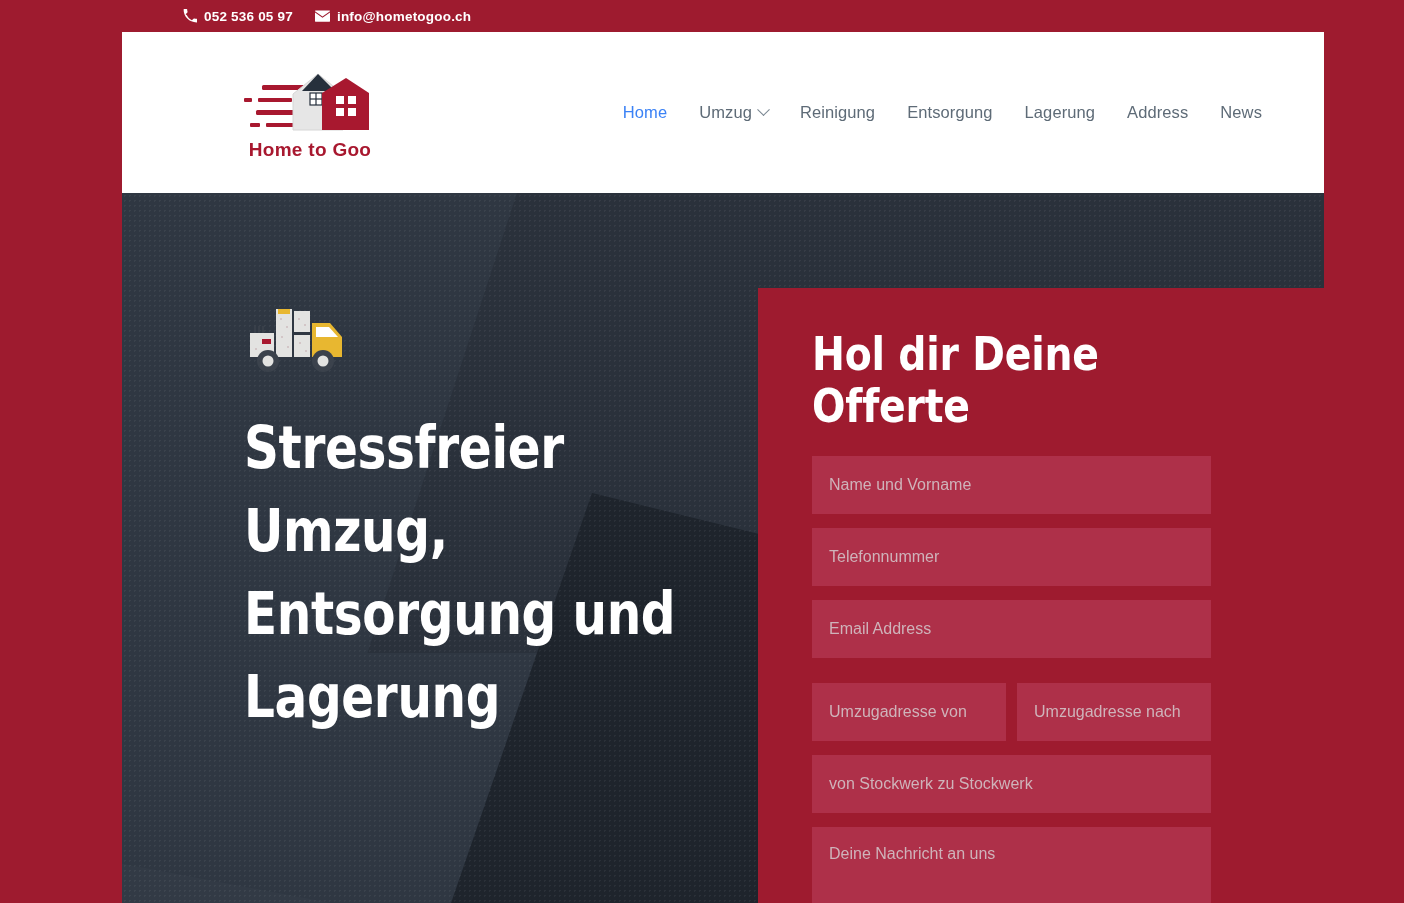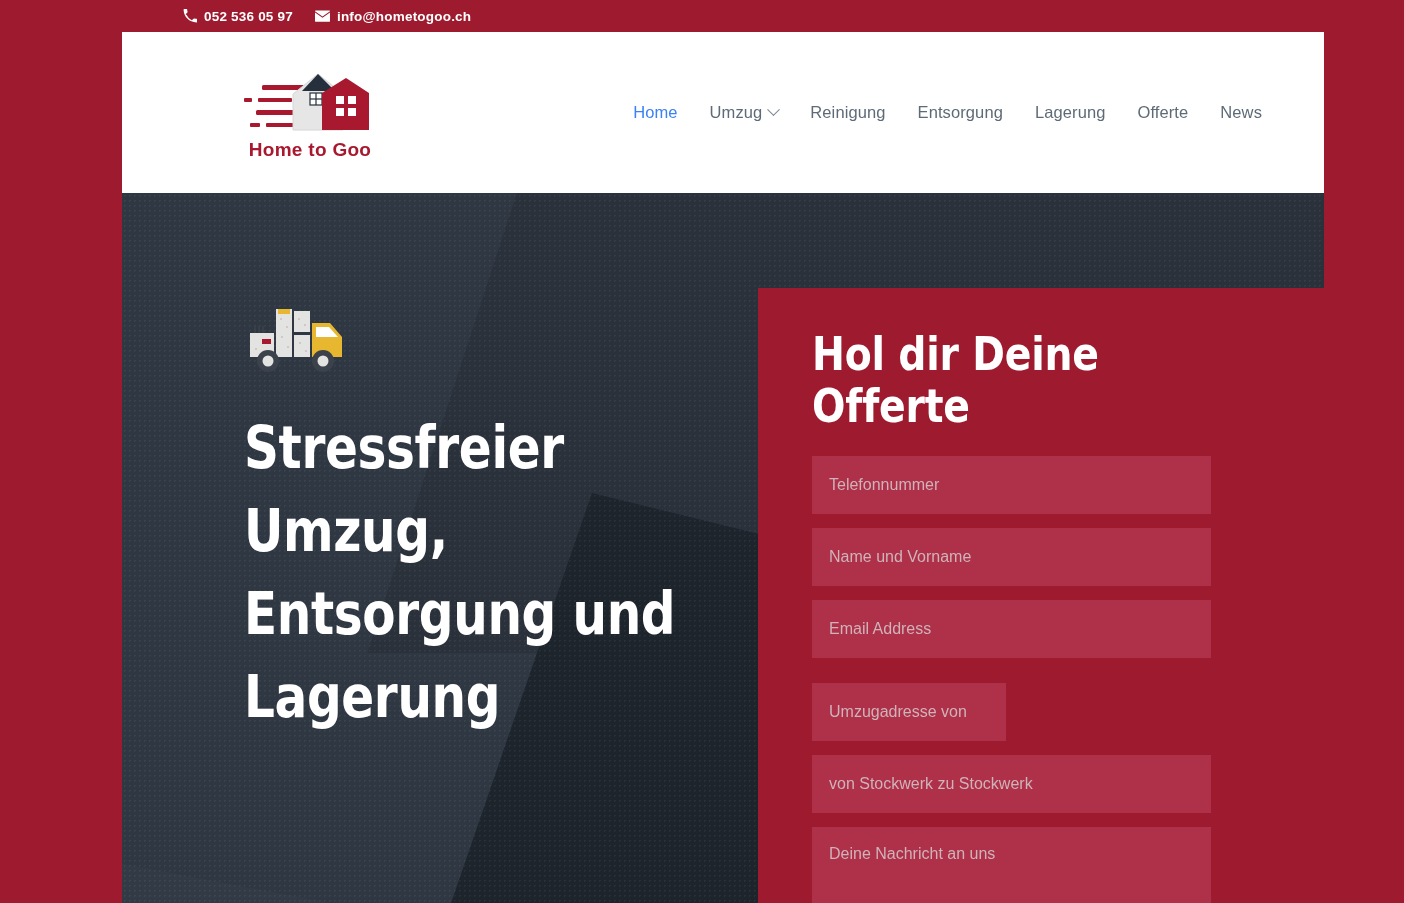--- a/index.html
+++ b/index.html
@@ -298,21 +298,21 @@
       <a class="nav-item" href="#">
         <span>Reinigung</span>
       </a>
       <a class="nav-item" href="#">
         <span>Entsorgung</span>
       </a>
       <a class="nav-item" href="#">
         <span>Lagerung</span>
       </a>
       <a class="nav-item" href="#">
-        <span>Offerte</span>
+        <span>Address</span>
       </a>
       <a class="nav-item" href="#">
         <span>News</span>
       </a>
     </nav>
   </div>
 
   <div class="hero">
     <div class="facet f1"></div>
     <div class="facet f2"></div>
@@ -366,26 +366,27 @@
         <span>Lagerung</span>
       </h1>
 
     </div>
   </div>
 
   <div class="offer">
     <div class="offer-title">Hol dir Deine Offerte</div>
 
     <form>
+      <input class="field" type="text" placeholder="Name und Vorname" style="">
       <input class="field" type="text" placeholder="Telefonnummer" style="">
-      <input class="field" type="text" placeholder="Name und Vorname" style="">
       <input class="field" type="email" placeholder="Email Address" style="">
 
       <div class="row2">
         <input class="field half" type="text" placeholder="Umzugadresse von" style="">
+        <input class="field half" type="text" placeholder="Umzugadresse nach" style="">
       </div>
 
       <input class="field" type="text" placeholder="von Stockwerk zu Stockwerk" style="">
       <textarea class="field area" placeholder="Deine Nachricht an uns" style=""></textarea>
     </form>
   </div>
 
 </div>
 
 </body></html>

